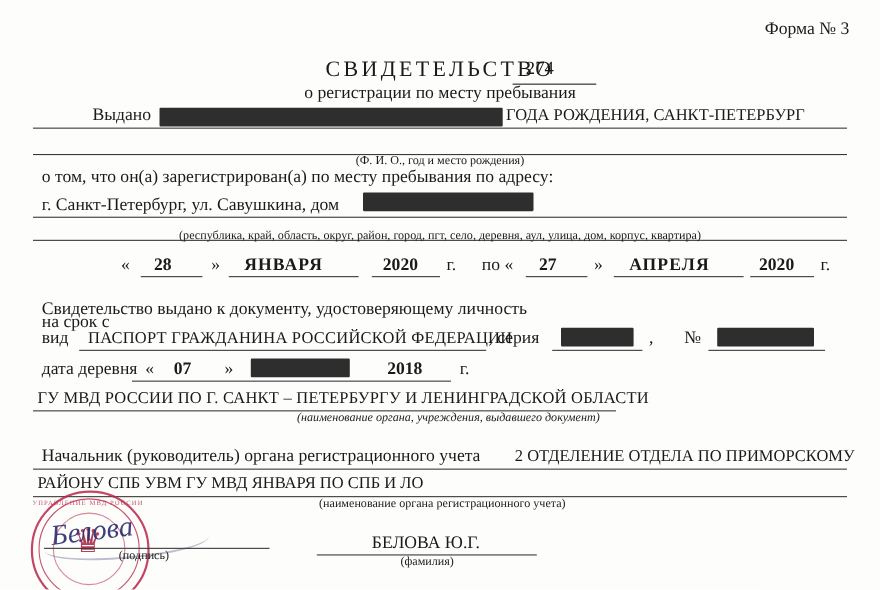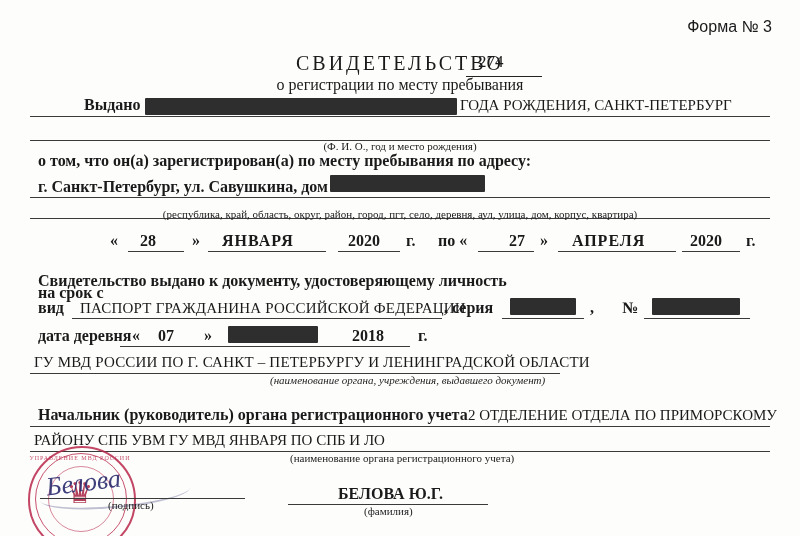--- a/index.html
+++ b/index.html
@@ -19,21 +19,21 @@
     width: 800px;
     height: 536px;
     background: #fdfdfc;
   }
   
   .form-no {
     position: absolute;
     top: 18px;
     right: 28px;
     font-size: 16px;
-    font-family: Liberation Sans, sans-serif;
+    font-family: Liberation Serif, serif;
   }
   
   .title {
     position: absolute;
     top: 52px;
     left: 0;
     width: 800px;
     text-align: center;
     font-size: 20px;
     letter-spacing: 3px;
@@ -64,21 +64,20 @@
   
   .rule {
     position: absolute;
     border-bottom: 1px solid #3a3a3a;
     height: 0;
   }
   .lbl {
     position: absolute;
     font-size: 16px;
     white-space: nowrap;
-    font-weight: bold;
   }
   .lbl-sm {
     position: absolute;
     font-size: 11px;
     white-space: nowrap;
     color: #222;
   }
   .redact {
     position: absolute;
     background: #2e2e2e;
@@ -203,21 +202,21 @@
   <div class="lbl" style="top:232px; left:110px;">«</div>
   <div class="lbl" style="top:232px; left:140px; font-weight:bold;">28</div>
   <div class="rule" style="top:251px; left:128px; width:56px;"></div>
   <div class="lbl" style="top:232px; left:192px;">»</div>
   <div class="lbl" style="top:232px; left:222px; font-weight:bold; letter-spacing:1px;">ЯНВАРЯ</div>
   <div class="rule" style="top:251px; left:208px; width:118px;"></div>
   <div class="lbl" style="top:232px; left:348px; font-weight:bold;">2020</div>
   <div class="rule" style="top:251px; left:338px; width:62px;"></div>
   <div class="lbl" style="top:232px; left:406px;">г.</div>
   <div class="lbl" style="top:232px; left:438px;">по «</div>
-  <div class="lbl" style="top:232px; left:509px; font-weight:bold;">27</div>
+  <div class="lbl" style="top:232px; left:490px; font-weight:bold;">27</div>
   <div class="rule" style="top:251px; left:478px; width:56px;"></div>
   <div class="lbl" style="top:232px; left:540px;">»</div>
   <div class="lbl" style="top:232px; left:572px; font-weight:bold; letter-spacing:1px;">АПРЕЛЯ</div>
   <div class="rule" style="top:251px; left:558px; width:118px;"></div>
   <div class="lbl" style="top:232px; left:690px; font-weight:bold;">2020</div>
   <div class="rule" style="top:251px; left:682px; width:58px;"></div>
   <div class="lbl" style="top:232px; left:746px;">г.</div>
 
   <div class="lbl" style="top:272px; left:38px;">Свидетельство выдано к документу, удостоверяющему личность</div>
 

